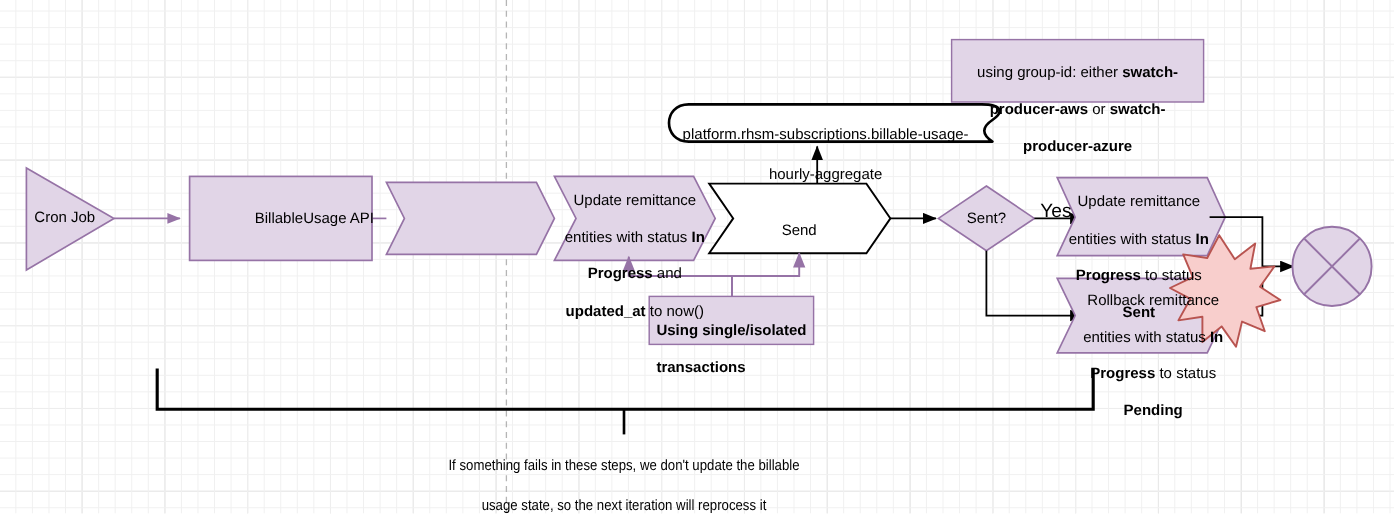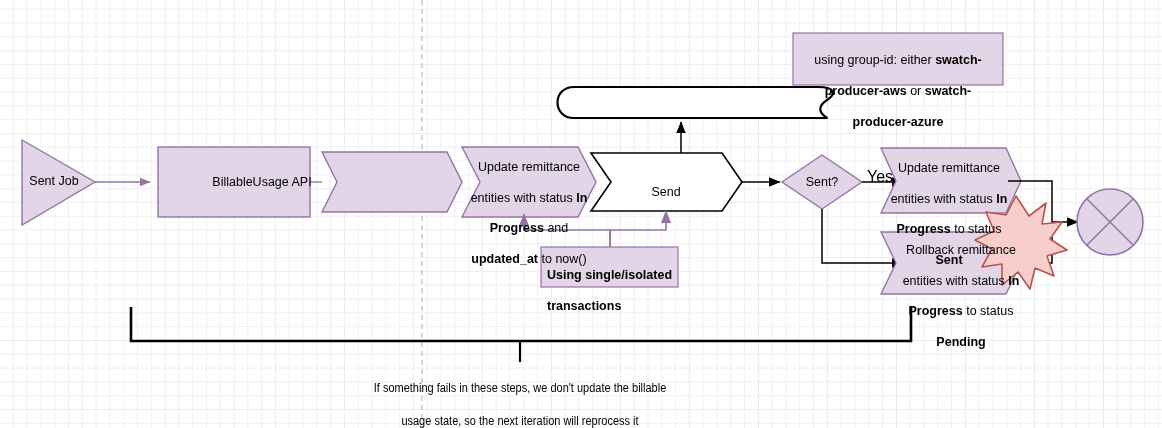--- a/index.html
+++ b/index.html
@@ -130,21 +130,21 @@
                      982,267 992,249 975,240 994,231 986,212 1006,215" fill="#f8cecc" stroke="#b85450" stroke-width="1.6" stroke-linejoin="round"></polygon>
 
     <circle cx="1110" cy="222" r="33" fill="#e1d5e7" stroke="#9673a6" stroke-width="1.6"></circle>
     <line x1="1087" y1="199" x2="1133" y2="245" stroke="#9673a6" stroke-width="1.6"></line>
     <line x1="1133" y1="199" x2="1087" y2="245" stroke="#9673a6" stroke-width="1.6"></line>
 
     <path d="M 131,307 L 131,341 L 911,341 L 911,307" fill="none" stroke="#000000" stroke-width="2.6"></path>
     <line x1="520" y1="341" x2="520" y2="362" stroke="#000000" stroke-width="2.2"></line>
   </svg>
 
-  <div class="lbl node-text" style="left:18px; top:174px; width:72px;">Sent Job</div>
+  <div class="lbl node-text" style="left:18px; top:174px; width:72px;">Cron Job</div>
 
   <div class="lbl node-text" style="left:158px; top:175px; width:152px;margin-left:28px;">BillableUsage API</div>
 
 
   <div class="lbl chev-text" style="left:459px; top:145px; width:140px;">
     <span>Update remittance</span><br>
     <span>entities with status </span><b>In</b><br>
     <b>Progress</b><span> and</span><br>
     <b>updated_at</b><span> to now()</span>
   </div>
@@ -162,20 +162,24 @@
     <b>Sent</b>
   </div>
 
   <div class="lbl chev-text" style="left:890px; top:228px; width:142px;">
     <span>Rollback remittance</span><br>
     <span>entities with status </span><b>In</b><br>
     <b>Progress</b><span> to status</span><br>
     <b>Pending</b>
   </div>
 
+  <div class="lbl node-text" style="left:556px; top:88px; width:264px; line-height:1.3;">
+    <span>platform.rhsm-subscriptions.billable-usage-</span><br>
+    <span>hourly-aggregate</span>
+  </div>
 
   <div class="lbl callout-text" style="left:797px; top:37px; width:202px;">
     <span>using group-id: either </span><b>swatch-</b><br>
     <b>producer-aws</b><span> or </span><b>swatch-</b><br>
     <b>producer-azure</b>
   </div>
 
   <div class="lbl callout-text" style="left:547px; top:252px; width:130px; text-align:left;font-weight:bold;">
     <span>Using single/isolated</span><br>
     <span>transactions</span>

